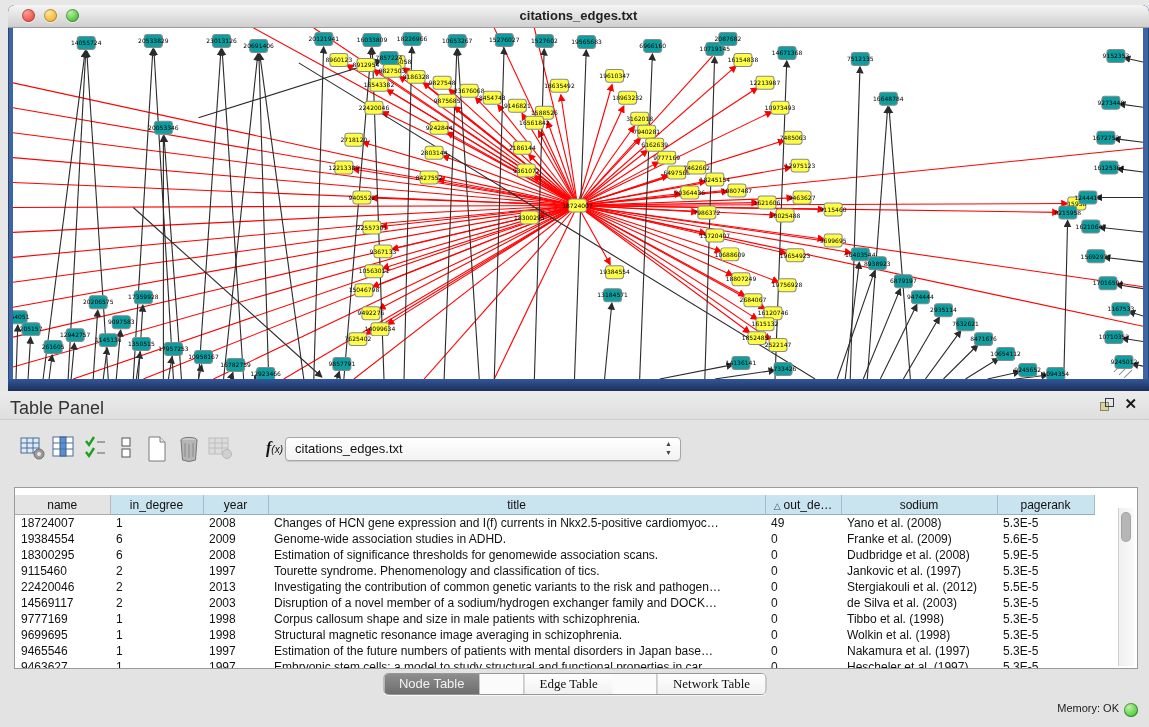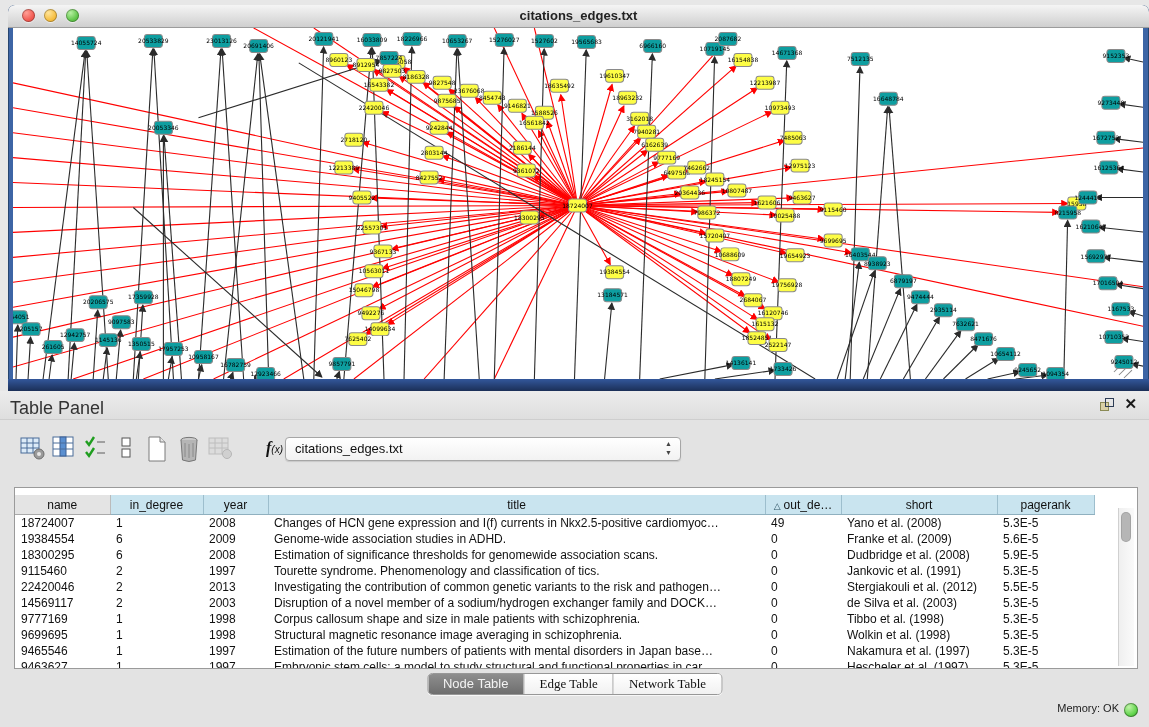--- a/index.html
+++ b/index.html
@@ -55,21 +55,21 @@
   th.filler{background:#fff;border:none;}
   td{height:16px;line-height:16px;padding:0 0 0 6px;white-space:nowrap;overflow:hidden;}
   .sort-tri{font-size:9px;color:#2f5564;margin-right:3px;}
   .vscroll{position:absolute;right:3px;top:20px;bottom:2px;width:15px;
     background:linear-gradient(90deg,#efefef,#fafafa);border-left:1px solid #d0d0d0;}
   .vthumb{position:absolute;left:2px;top:4px;width:10px;height:30px;border-radius:5px;
     background:#b6b6b6;box-shadow:0 0 0 1px rgba(0,0,0,.1) inset;}
   
   .seg-tabs{position:absolute;left:50%;transform:translateX(-50%);top:282px;height:20px;
     display:flex;border:1px solid #979797;border-radius:5px;background:#fbfbfb;
-    box-shadow:0 1px 0 rgba(255,255,255,.7);overflow:hidden;font-size:13px;}
+    box-shadow:0 1px 0 rgba(255,255,255,.7);overflow:hidden;font-size:13px;gap:44px;}
   .seg{padding:2px 15px;line-height:16px;color:#111;cursor:pointer;background:linear-gradient(#ffffff,#f1f1f1);}
   .seg + .seg{border-left:1px solid #aaa;font-family:Liberation Serif, serif;}
   .seg.active{background:linear-gradient(#8e8e8e,#6e6e6e);color:#f3f3f3;}
   
   .memory{position:absolute;right:30px;bottom:13px;font-size:11px;color:#222;}
   .mem-dot{position:absolute;right:11px;bottom:10px;width:14px;height:14px;border-radius:50%;
     background:radial-gradient(circle at 35% 30%,#c0f3a8,#5fd44a 60%,#3f9e33);
     box-shadow:0 0 0 1px rgba(0,0,0,.35) inset;}
 </style>
 </head>
@@ -839,21 +839,21 @@
           <col style="width: 97px;">
           <col style="width: 25px;">
         </colgroup>
       <thead>
           <tr>
             <th class="name-col">name</th>
             <th>in_degree</th>
             <th>year</th>
             <th>title</th>
             <th><span class="sort-tri">△</span>out_de…</th>
-            <th>short</th>
+            <th>sodium</th>
             <th>pagerank</th>
             <th class="filler"></th>
           </tr>
         </thead>
       <tbody>
           <tr>
             <td>18724007</td>
             <td>1</td>
             <td>2008</td>
             <td>Changes of HCN gene expression and I(f) currents in Nkx2.5-positive cardiomyoc…</td>
@@ -881,21 +881,21 @@
             <td>Dudbridge et al. (2008)</td>
             <td>5.9E-5</td>
             <td></td>
           </tr>
           <tr>
             <td>9115460</td>
             <td>2</td>
             <td>1997</td>
             <td>Tourette syndrome. Phenomenology and classification of tics.</td>
             <td>0</td>
-            <td>Jankovic et al. (1991)</td>
+            <td>Jankovic et al. (1997)</td>
             <td>5.3E-5</td>
             <td></td>
           </tr>
           <tr>
             <td>22420046</td>
             <td>2</td>
             <td>2013</td>
             <td>Investigating the contribution of common genetic variants to the risk and pathogen…</td>
             <td>0</td>
             <td>Stergiakouli et al. (2012)</td>

